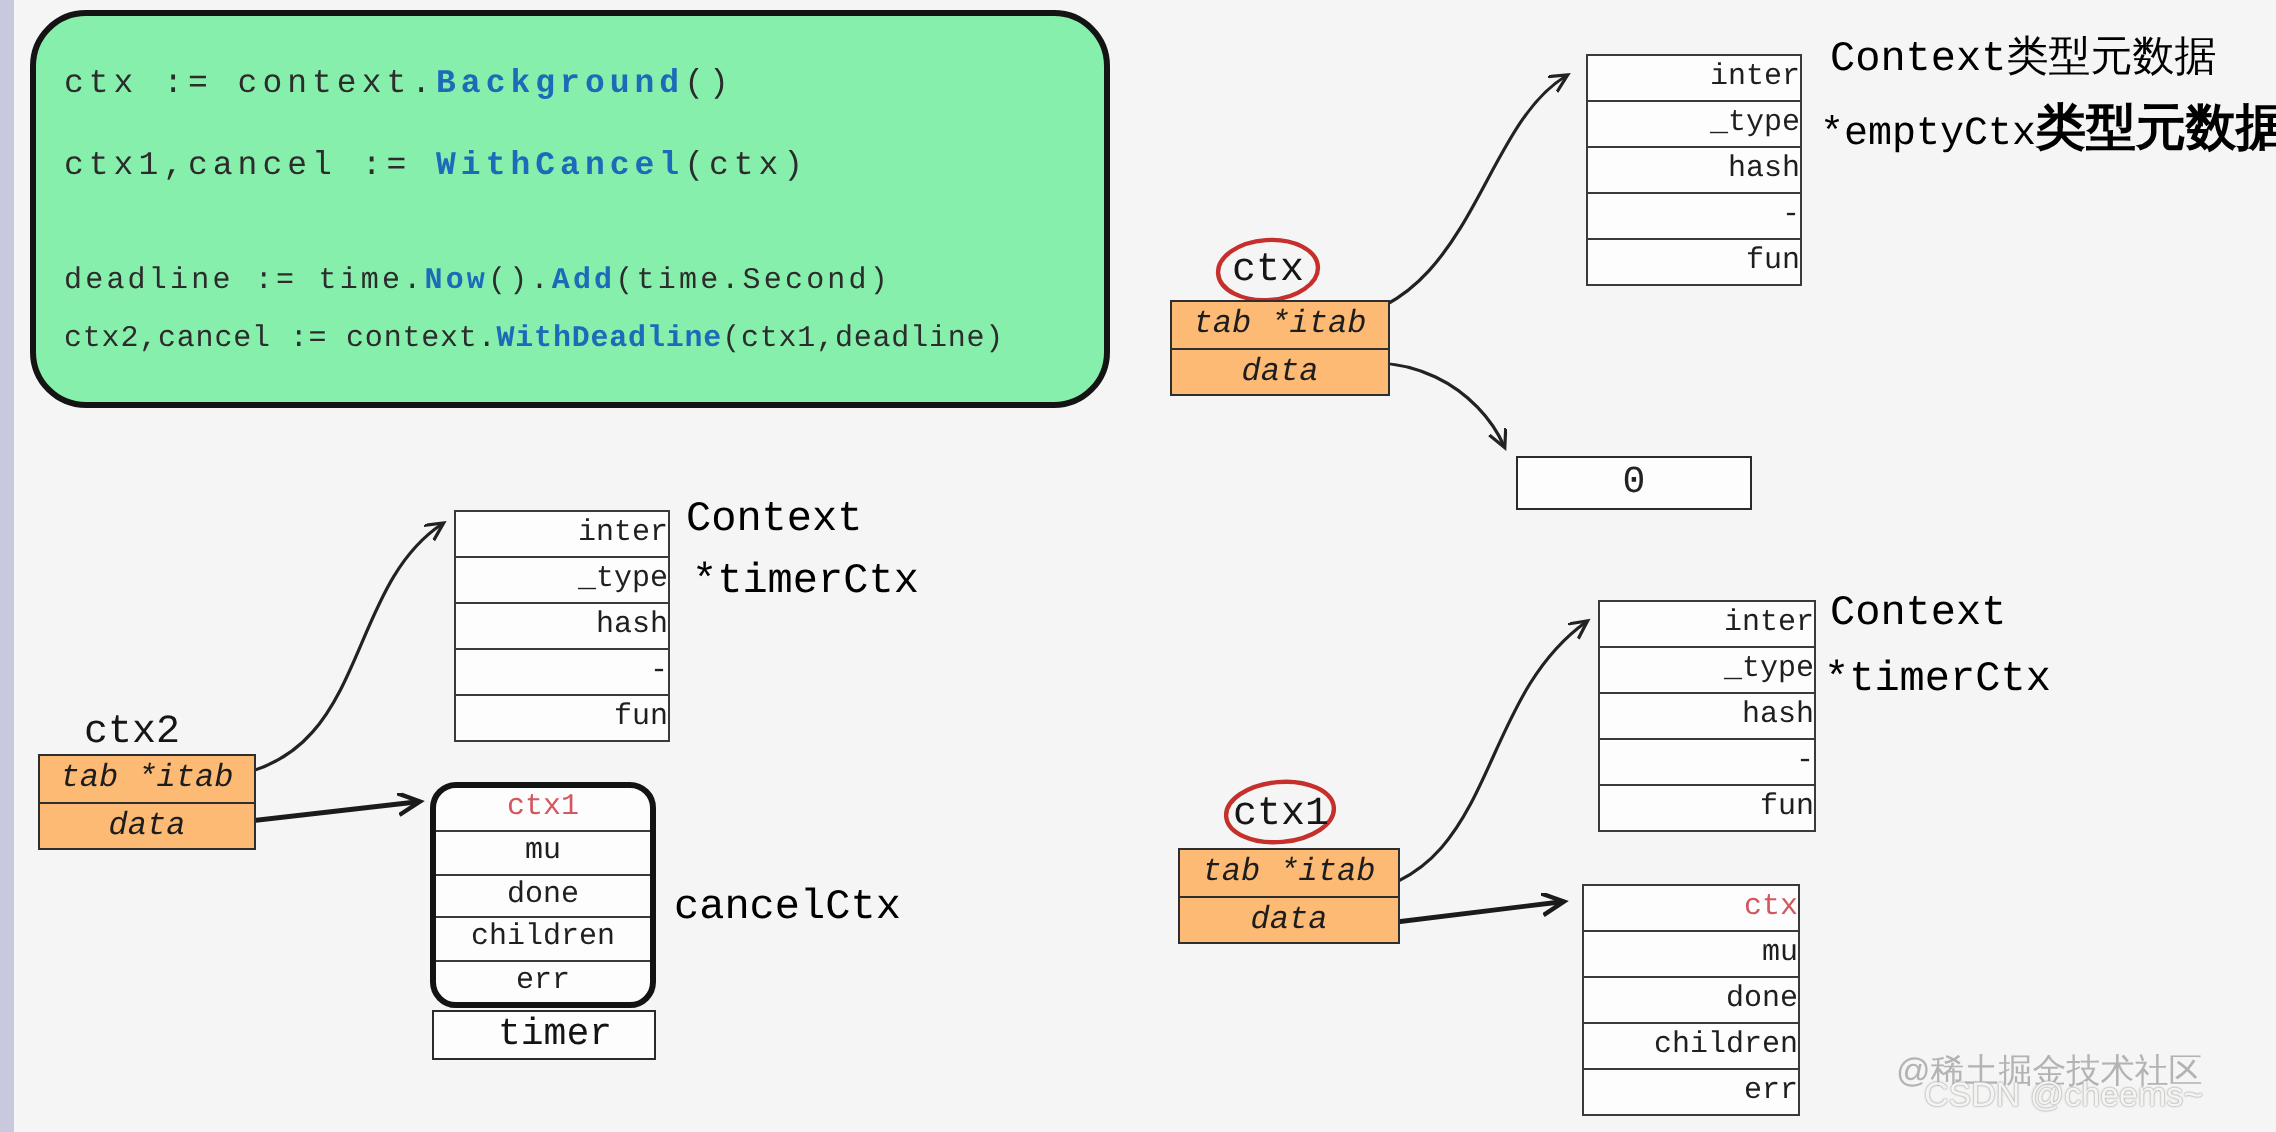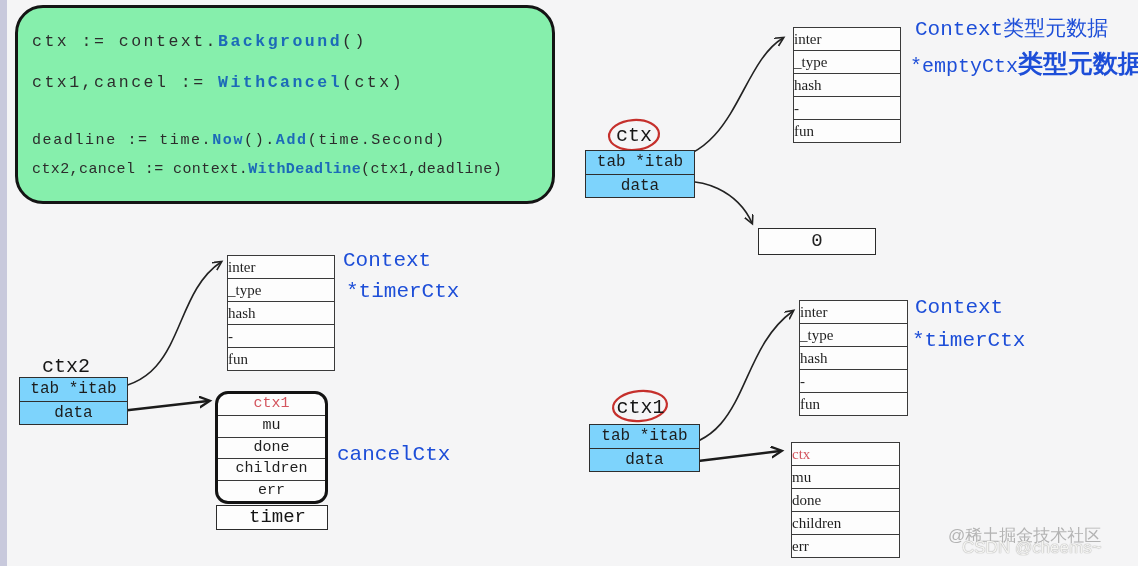--- a/index.html
+++ b/index.html
@@ -20,41 +20,41 @@
   .code-lg{font-size:16.5px;letter-spacing:2.5px;}
   .code-sm{font-size:15px;letter-spacing:1.6px;}
   .code-sm2{font-size:15px;letter-spacing:0.4px;}
   .kw{color:#1c6ab8;font-weight:bold;}
 
   
   .struct-table{
     position:absolute;background:#fdfdfd;border:1.4px solid #3a3a3a;box-sizing:border-box;
   }
   .struct-table .cell{
-    height:22px;line-height:22px;text-align:left;font-size:15px;color:#1f1f1f;
+    height:22px;line-height:22px;text-align:right;font-size:15px;color:#1f1f1f;
     border-top:1px solid #3a3a3a;
-    font-family:Liberation Serif, serif;
+    font-family:Liberation Mono, monospace;
   }
   .struct-table .cell:first-child{border-top:none;}
 
   
   .iface{
-    position:absolute;background:#7dd3fc;border:1.6px solid #2e2e2e;box-sizing:border-box;
+    position:absolute;background:#fdba74;border:1.6px solid #2e2e2e;box-sizing:border-box;font-style:italic;
   }
   .iface .cell{
     height:22.5px;line-height:22.5px;text-align:center;font-size:16px;color:#1d1d1d;
     border-top:1.2px solid #2e2e2e;
     font-family:"Liberation Mono","DejaVu Sans Mono",monospace;
   }
   .iface .cell:first-child{border-top:none;}
 
   .red-text{color:#d4565f !important;}
 
   .var-label{position:absolute;font-size:20px;color:#161616;text-align:center;}
-  .type-label{position:absolute;font-size:20px;color:#1d4ed8;white-space:nowrap;}
+  .type-label{position:absolute;font-size:20px;color:#000000;white-space:nowrap;}
   .zh{font-family:"DejaVu Serif","Liberation Serif",serif;}
   .zh-lg{font-size:25px;font-weight:600;}
   .zh-md{font-size:21px;}
 
   
   .cancel-box{
     position:absolute;left:215px;top:391px;width:113px;height:113px;
     border:3.4px solid #131313;border-radius:13px;background:#fdfdfd;box-sizing:border-box;
     display:grid;grid-template-rows:repeat(5,1fr);
   }

